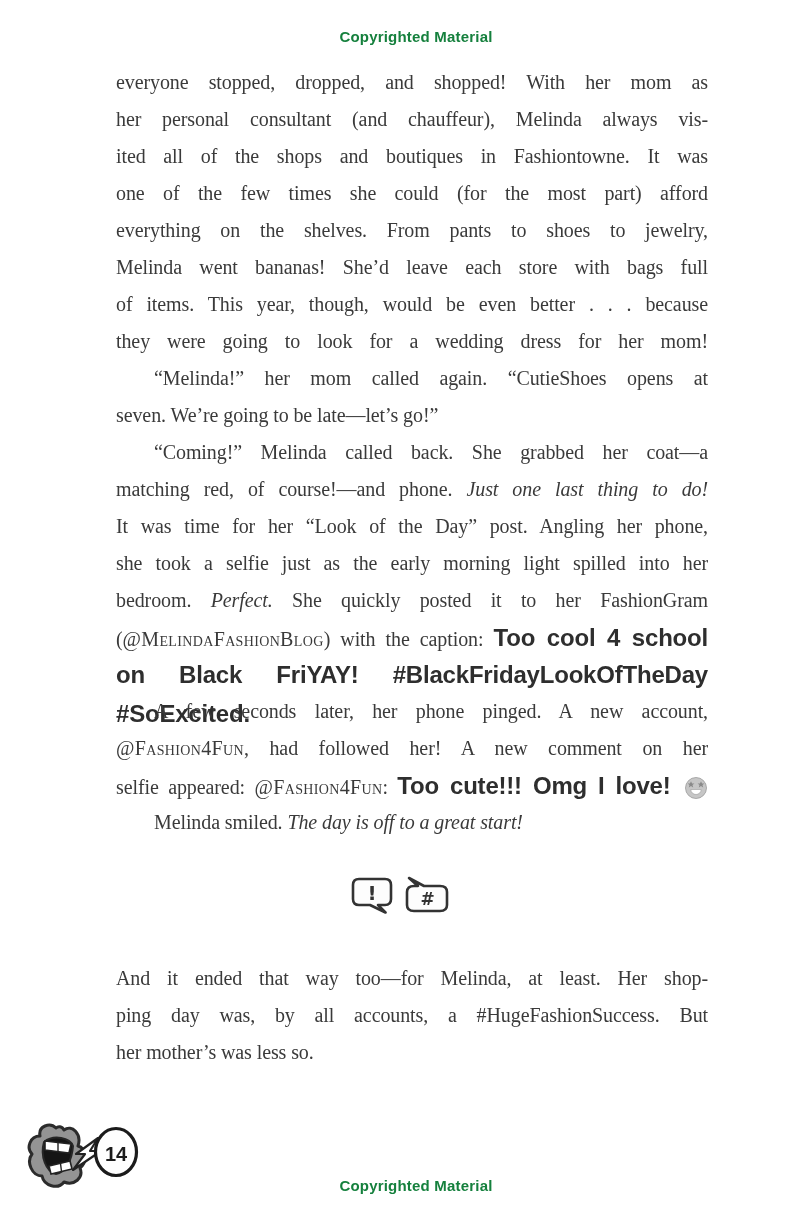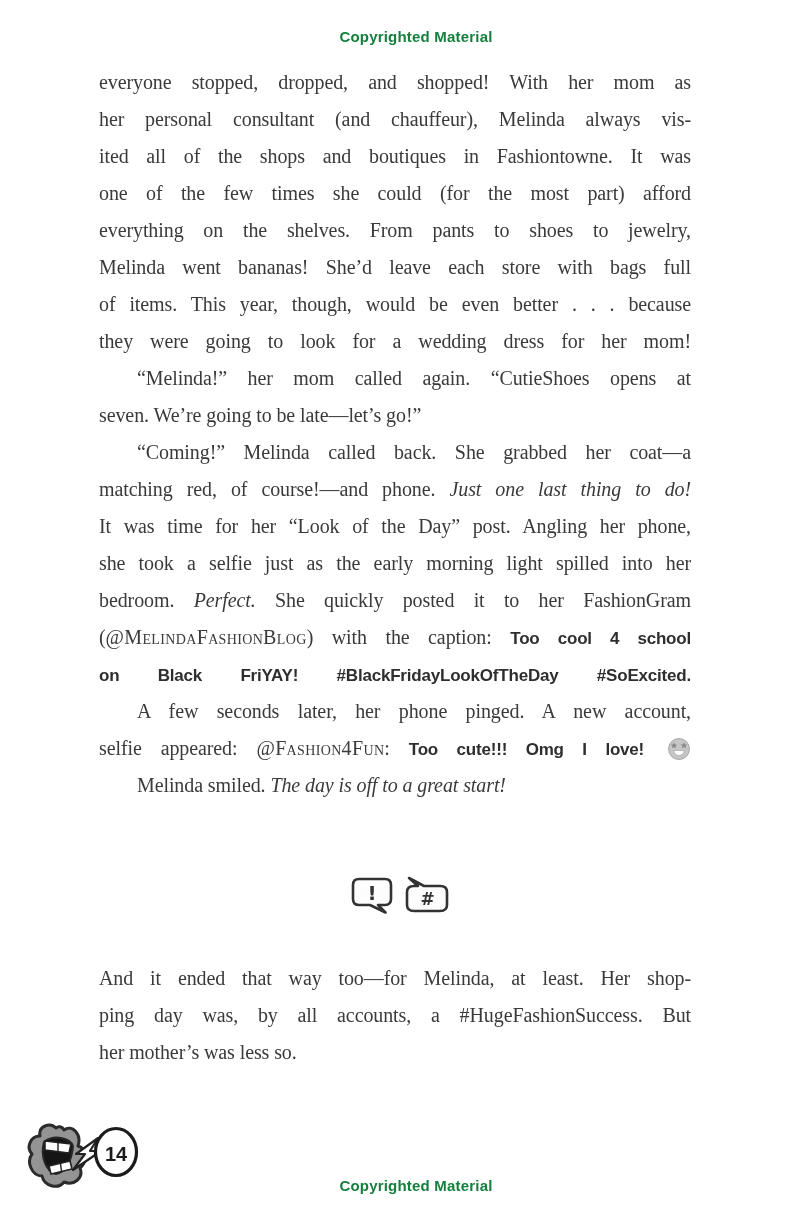--- a/index.html
+++ b/index.html
@@ -8,36 +8,36 @@
     overflow:hidden; font-family:"Liberation Serif","DejaVu Serif",serif;
   }
   .notice {
     position:absolute; left:16px; width:100%; text-align:center;
     font-family:"Liberation Sans","DejaVu Sans",sans-serif;
     font-weight:700; font-size:15px; color:#15803d; letter-spacing:0.2px;
   }
   .top-notice { top:28px; }
   .bottom-notice { top:1177px; }
 
-  .text-block { position:absolute; left:99px; width:592px; color:#3a3a3a; }
+  .text-block { position:absolute; left:116px; width:592px; color:#3a3a3a; }
   .upper { top:64px; }
   .lower { top:948px;margin-top:12px; }
 
   .line {
     font-size:20px; line-height:37px; height:37px; letter-spacing:-0.1px;
   }
   .line.just { text-align:justify; text-align-last:justify; }
   .line.indent { text-indent:38px; }
 
   .r-n { }
   .r-i { font-style:italic; }
   .r-sc { font-variant:small-caps; letter-spacing:0.35px; }
   .r-b {
     font-family:"Liberation Sans","DejaVu Sans",sans-serif;
-    font-weight:700; font-size:17px; letter-spacing:-0.2px; color:#2e2e2e;
+    font-weight:700; font-size:24px; letter-spacing:-0.2px; color:#2e2e2e;
   }
   .emoji { display:inline-block; vertical-align:-6px; margin-left:4px; line-height:0; }
 
   .divider {
     position:absolute; top:876px; left:0; width:100%;
     display:flex; justify-content:center; align-items:flex-start; gap:10px;
   }
   .bubble-glyph  { font-family:"DejaVu Sans",sans-serif; font-weight:700; font-size:20px; fill:#333333; }
   .bubble-glyph2 { font-family:"DejaVu Sans",sans-serif; font-weight:700; font-size:17px; fill:#333333; }
 
@@ -67,20 +67,21 @@
       <div class="line indent just"><span class="r-n">“Melinda!” her mom called again. “CutieShoes opens at</span></div>
       <div class="line"><span class="r-n">seven. We’re going to be late—let’s go!”</span></div>
       <div class="line indent just"><span class="r-n">“Coming!” Melinda called back. She grabbed her coat—a</span></div>
       <div class="line just"><span class="r-n">matching red, of course!—and phone. </span><span class="r-i">Just one last thing to do!</span></div>
       <div class="line just"><span class="r-n">It was time for her “Look of the Day” post. Angling her phone,</span></div>
       <div class="line just"><span class="r-n">she took a selfie just as the early morning light spilled into her</span></div>
       <div class="line just"><span class="r-n">bedroom. </span><span class="r-i">Perfect.</span><span class="r-n"> She quickly posted it to her FashionGram</span></div>
       <div class="line just"><span class="r-n">(</span><span class="r-sc">@MelindaFashionBlog</span><span class="r-n">) with the caption: </span><span class="r-b">Too cool 4 school</span></div>
       <div class="line just"><span class="r-b">on Black FriYAY! #BlackFridayLookOfTheDay #SoExcited.</span></div>
       <div class="line indent just"><span class="r-n">A few seconds later, her phone pinged. A new account,</span></div>
+      <div class="line just"><span class="r-sc">@Fashion4Fun</span><span class="r-n">, had followed her! A new comment on her</span></div>
       <div class="line just"><span class="r-n">selfie appeared: </span><span class="r-sc">@Fashion4Fun</span><span class="r-n">: </span><span class="r-b">Too cute!!! Omg I love!</span>
 <span class="emoji"><svg viewBox="0 0 24 24" width="24" height="24" aria-hidden="true">
   <circle cx="12" cy="12" r="10.5" fill="#c6c6c6" stroke="#9b9b9b" stroke-width="0.8"></circle>
   <path transform="translate(7,8.6) scale(1.15)" d="M0,-3 L0.9,-0.95 L3,-0.95 L1.3,0.4 L1.9,2.6 L0,1.3 L-1.9,2.6 L-1.3,0.4 L-3,-0.95 L-0.9,-0.95 Z" fill="#898989"></path>
   <path transform="translate(17,8.6) scale(1.15)" d="M0,-3 L0.9,-0.95 L3,-0.95 L1.3,0.4 L1.9,2.6 L0,1.3 L-1.9,2.6 L-1.3,0.4 L-3,-0.95 L-0.9,-0.95 Z" fill="#898989"></path>
   <path d="M6.8,13.5 A5.2,5 0 0 0 17.2,13.5 Z" fill="#ffffff" stroke="#9b9b9b" stroke-width="0.6"></path>
 </svg></span>
 </div>
       <div class="line indent"><span class="r-n">Melinda smiled. </span><span class="r-i">The day is off to a great start!</span></div>
     </div>

